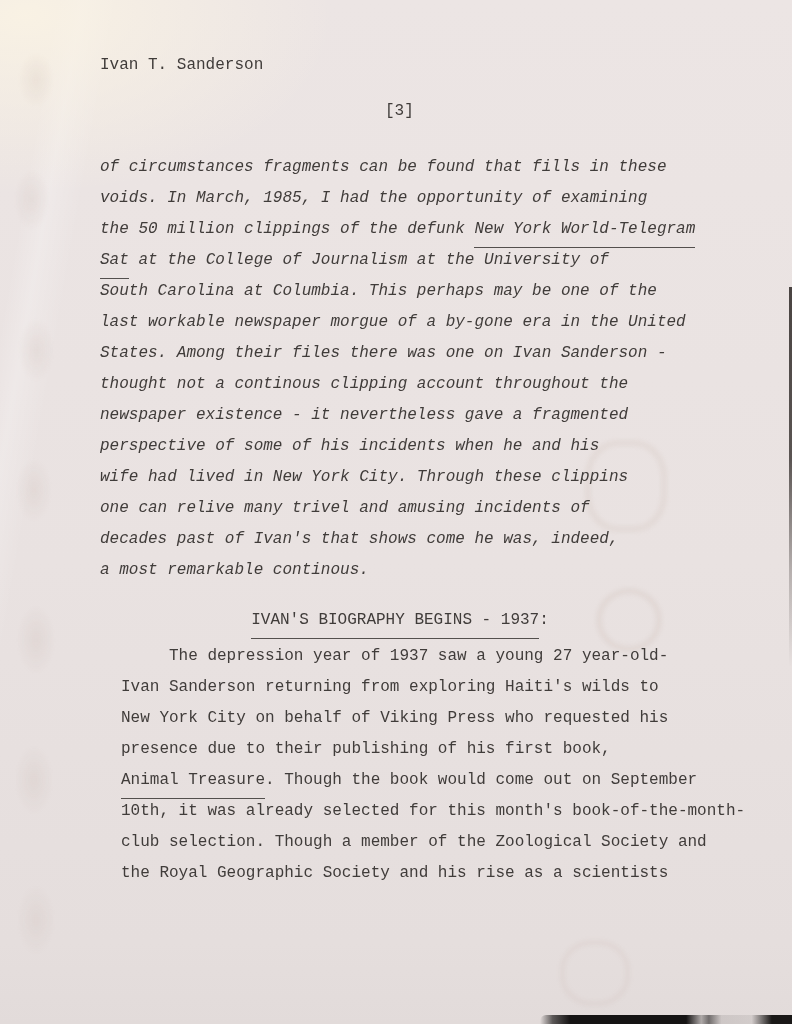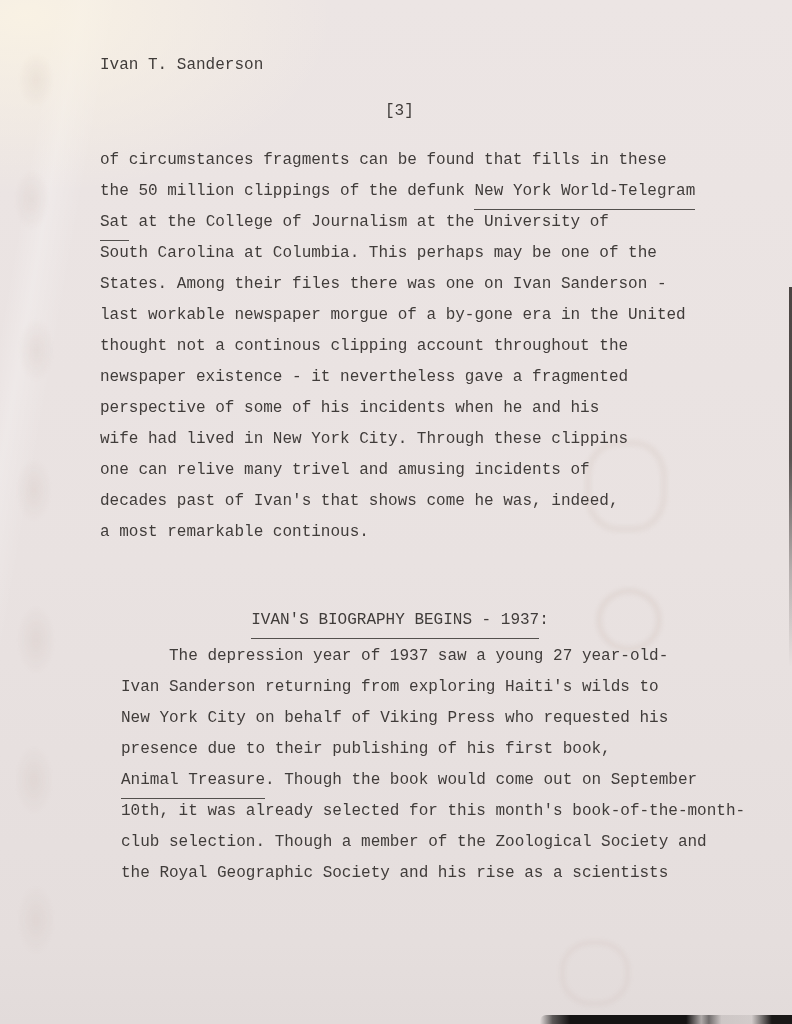--- a/index.html
+++ b/index.html
@@ -10,21 +10,21 @@
       linear-gradient(100deg, rgba(255,255,255,0.0) 6%, rgba(255,255,255,0.22) 8.5%, rgba(255,255,255,0) 12%),
       linear-gradient(180deg, #ece5e4 0%, #e9e2e1 55%, #e5dedd 92%, #e2dbda 100%);
     font-family:"Liberation Mono","DejaVu Sans Mono",monospace;
     color:#403c3a;
   }
   .line { white-space:pre; font-size:16px; line-height:31px; }
   .u { border-bottom:1.6px solid rgba(62,58,56,0.88); padding-bottom:9px; }
 
   .author  { position:absolute; left:100px; top:50px;  }
   .pagenum { position:absolute; left:385px; top:96px;  }
-  .para1   { position:absolute; left:100px; top:145px; width:660px; }
+  .para1   { position:absolute; left:100px; top:152px; width:660px;font-style:italic; }
   .heading { position:absolute; left:100px; top:605px; width:600px; text-align:center; }
   .para2   { position:absolute; left:100px; top:641px; width:670px;margin-left:21px; }
 
   
   .ghost { position:absolute; pointer-events:none; }
   .wm-left {
     left:6px; top:20px; width:58px; height:980px;
     background:
       radial-gradient(ellipse 26px 40px at 30px  60px, rgba(170,140,125,0.10), rgba(170,140,125,0) 70%),
       radial-gradient(ellipse 26px 44px at 26px 180px, rgba(170,140,125,0.10), rgba(170,140,125,0) 70%),
@@ -63,25 +63,26 @@
   <div class="ghost wm-ring1"></div>
   <div class="ghost wm-ring2"></div>
   <div class="ghost wm-ring3"></div>
 
   <div class="author line">Ivan T. Sanderson</div>
 
   <div class="pagenum line">[3]</div>
 
   <div class="para1">
       <div class="line"><span>of circumstances fragments can be found that fills in these</span></div>
+      <div class="line"><span>voids. In March, 1985, I had the opportunity of examining</span></div>
       <div class="line"><span>the 50 million clippings of the defunk </span><span class="u">New York World-Telegram</span></div>
       <div class="line"><span class="u">Sat</span><span> at the College of Journalism at the University of</span></div>
       <div class="line"><span>South Carolina at Columbia. This perhaps may be one of the</span></div>
+      <div class="line"><span>last workable newspaper morgue of a by-gone era in the United</span></div>
       <div class="line"><span>States. Among their files there was one on Ivan Sanderson -</span></div>
-      <div class="line"><span>last workable newspaper morgue of a by-gone era in the United</span></div>
       <div class="line"><span>thought not a continous clipping account throughout the</span></div>
       <div class="line"><span>newspaper existence - it nevertheless gave a fragmented</span></div>
       <div class="line"><span>perspective of some of his incidents when he and his</span></div>
       <div class="line"><span>wife had lived in New York City. Through these clippins</span></div>
       <div class="line"><span>one can relive many trivel and amusing incidents of</span></div>
       <div class="line"><span>decades past of Ivan's that shows come he was, indeed,</span></div>
       <div class="line"><span>a most remarkable continous.</span></div>
     </div>
 
   <div class="heading">

